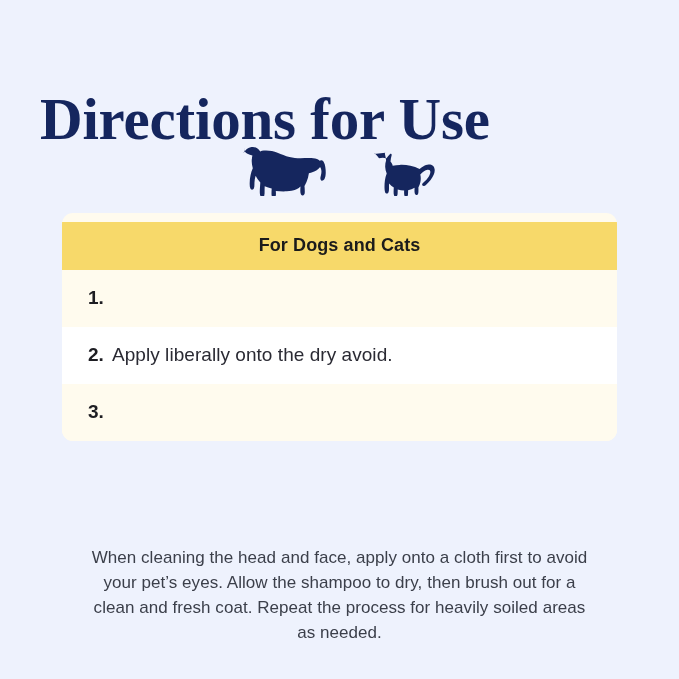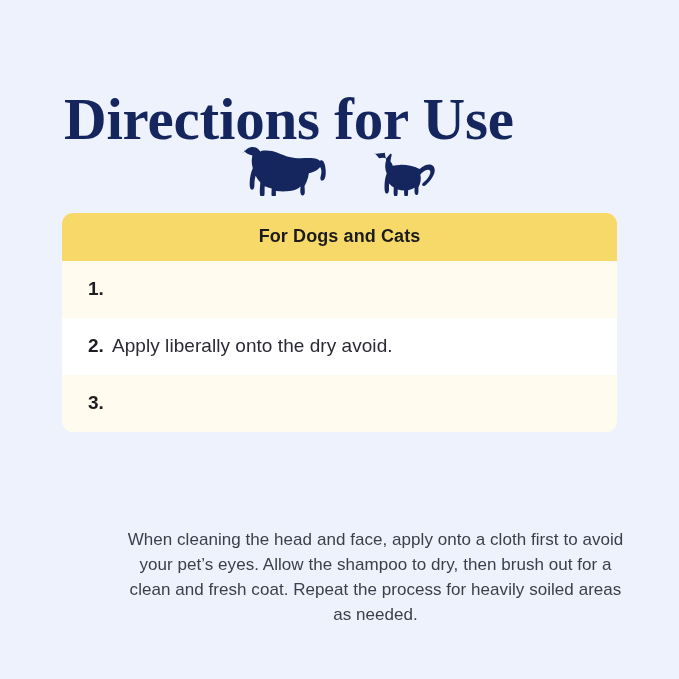--- a/index.html
+++ b/index.html
@@ -16,21 +16,21 @@
   .page {
     position: relative;
     width: 679px;
     height: 679px;
     box-sizing: border-box;
   }
 
   
   .title {
     position: absolute;
-    left: 64px;
+    left: 40px;
     top: 51px;
     font-family: "Liberation Serif", "DejaVu Serif", serif;
     font-size: 59px;
     line-height: 64px;
     font-weight: 700;
     color: #15265e;
     letter-spacing: -0.2px;
     white-space: nowrap;
     margin-top: 36px;
   }
@@ -61,20 +61,21 @@
     background: #fffbee;
   }
   .card-header {
     background: #f7d96a;
     text-align: center;
     color: #1b1b1b;
     font-size: 18px;
     font-weight: 700;
     letter-spacing: 0.1px;
     padding: 13px 10px 14px 10px;
+    margin-top: 9px;
   }
   .step-row {
     display: flex;
     align-items: flex-start;
     padding: 14px 28px 15px 26px;
     box-sizing: border-box;
   }
   .step-row.cream { background: #fffbee; }
   .step-row.white { background: #ffffff; }
   .step-num {
@@ -91,28 +92,27 @@
     font-weight: 400;
     color: #2a2a33;
     line-height: 28px;
     letter-spacing: 0.05px;
   }
 
   
   .note {
     position: absolute;
     left: 88px;
-    top: 510px;
+    top: 528px;
     width: 503px;
     text-align: center;
     font-size: 17px;
     line-height: 25px;
     color: #3b3f4a;
     letter-spacing: 0.05px;
-    margin-left: 36px;
   }
 </style>
 </head>
 <body>
 
 <div class="page">
 
   <h1 class="title">Directions for Use</h1>
 
   <div class="pets">

